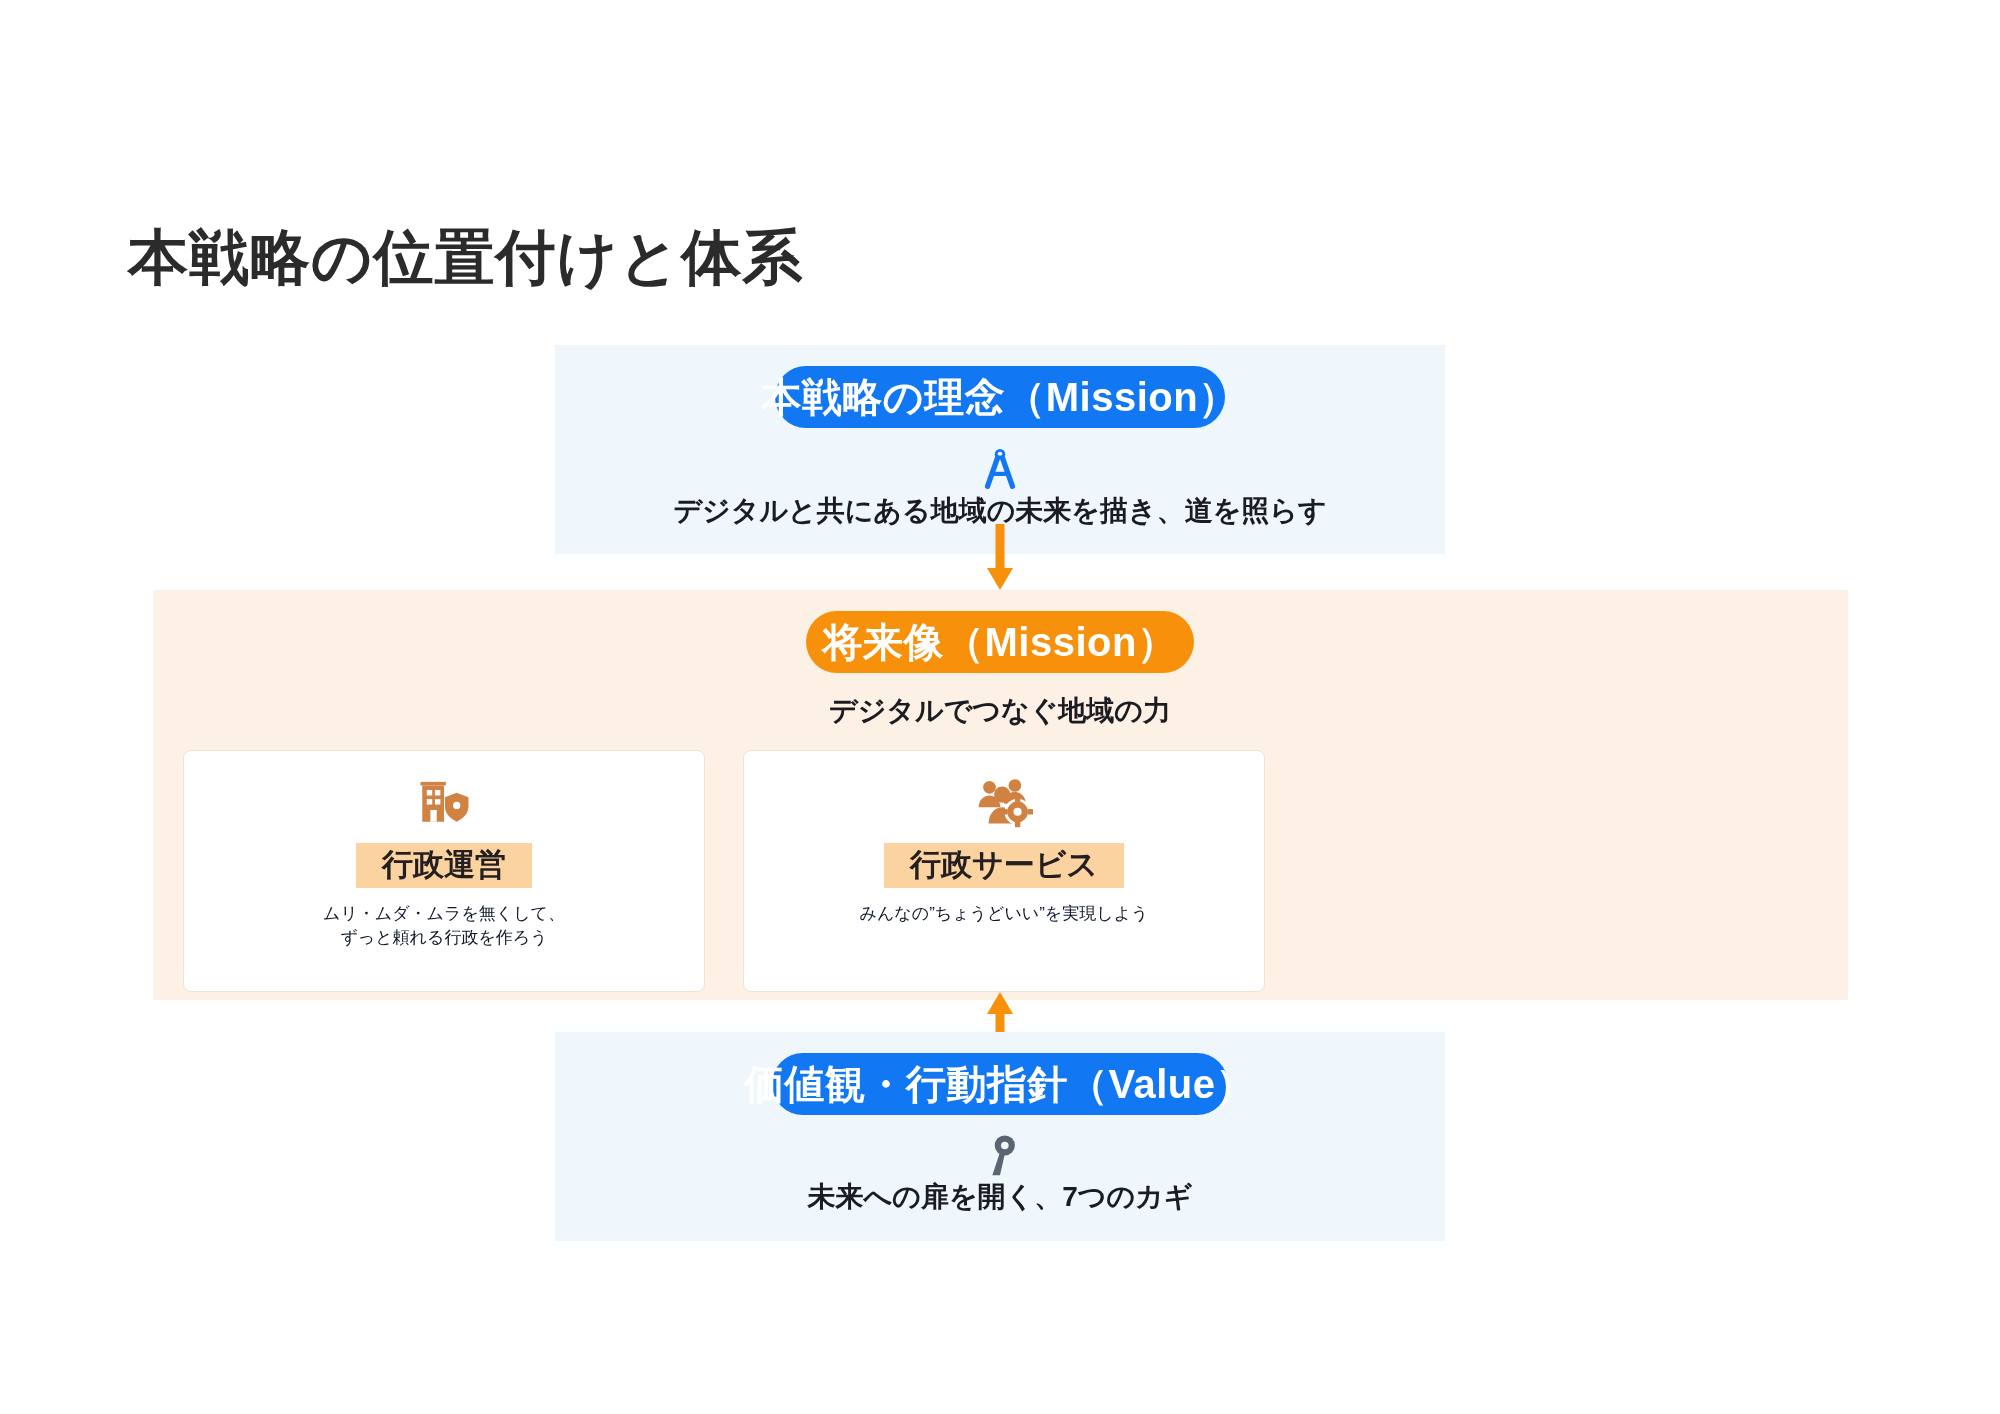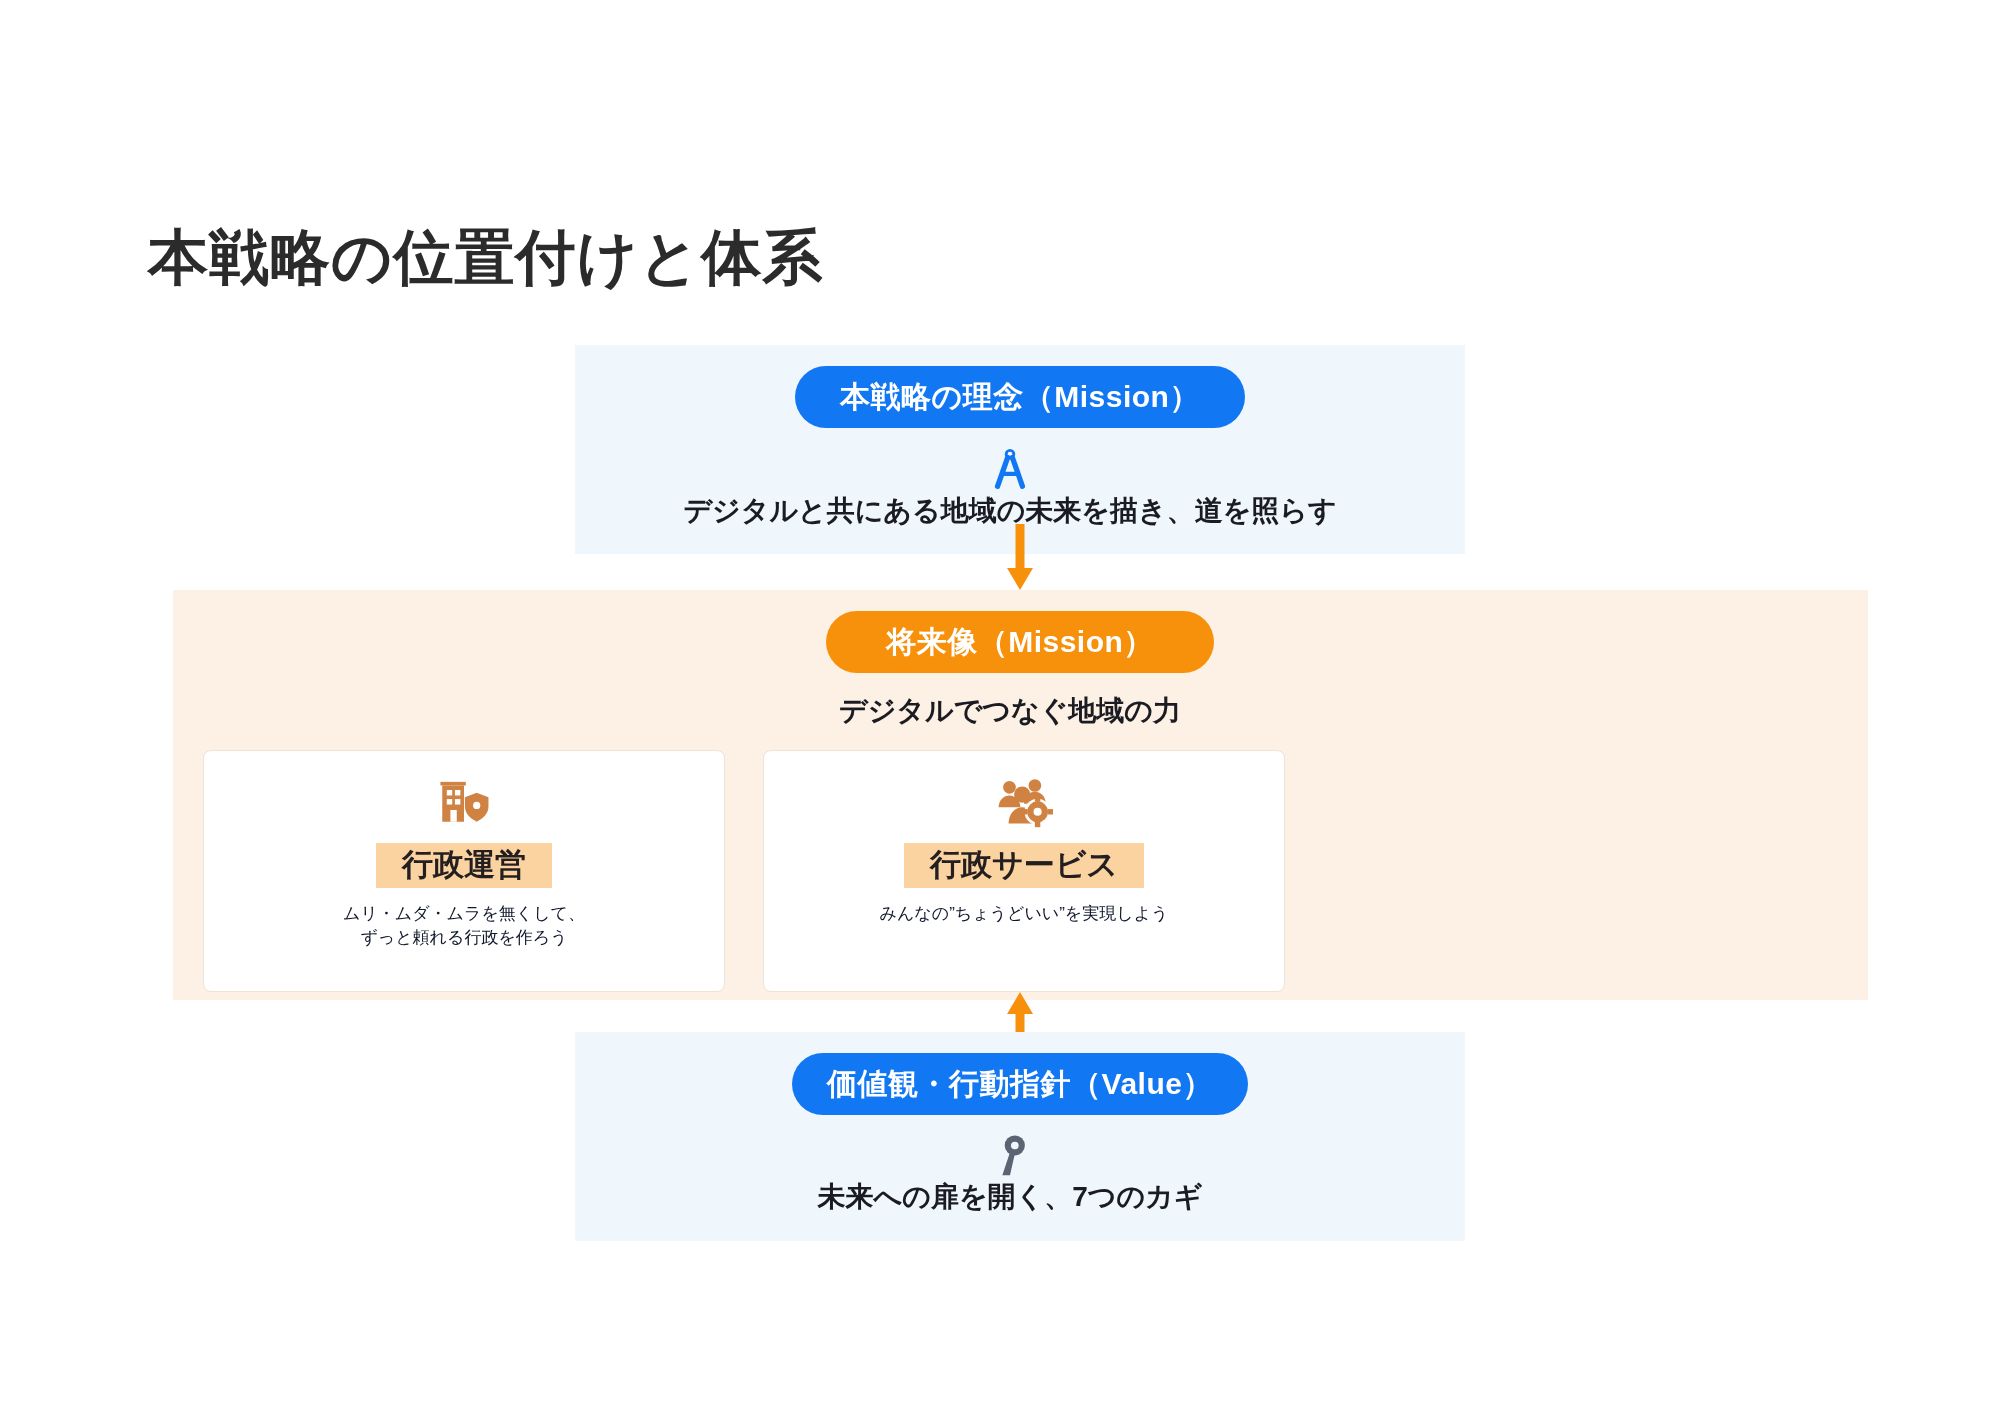--- a/index.html
+++ b/index.html
@@ -4,21 +4,21 @@
 <style>
   html,body{margin:0;padding:0;}
   body{
     width:2000px;height:1414px;
     background:#ffffff;
     font-family:"Liberation Sans","DejaVu Sans",sans-serif;
     color:#262626;
     overflow:hidden;
     position:relative;
   }
-  #stage{position:absolute;inset:0;margin-left:20px;}
+  #stage{position:absolute;inset:0;}
 
   
   .page-title{
     position:absolute;
     left:128px; top:218px;
     font-size:60px;
     font-weight:700;
     letter-spacing:1px;
     color:#2b2b2b;
     white-space:nowrap;
@@ -39,21 +39,21 @@
     background:#eff7fd;
   }
 
   
   .pill{
     position:absolute;
     height:62px;
     border-radius:40px;
     display:flex;align-items:center;justify-content:center;
     color:#ffffff;
-    font-size:30px;
+    font-size:40px;
     font-weight:700;
     letter-spacing:.5px;
     white-space:nowrap;
     padding:0 42px;
     box-sizing:border-box;
   }
   .pill-blue{background:#1277f2;}
   .pill-orange{background:#f7900a;}
 
   .pill-mission{left:775px; top:366px; width:450px;}

